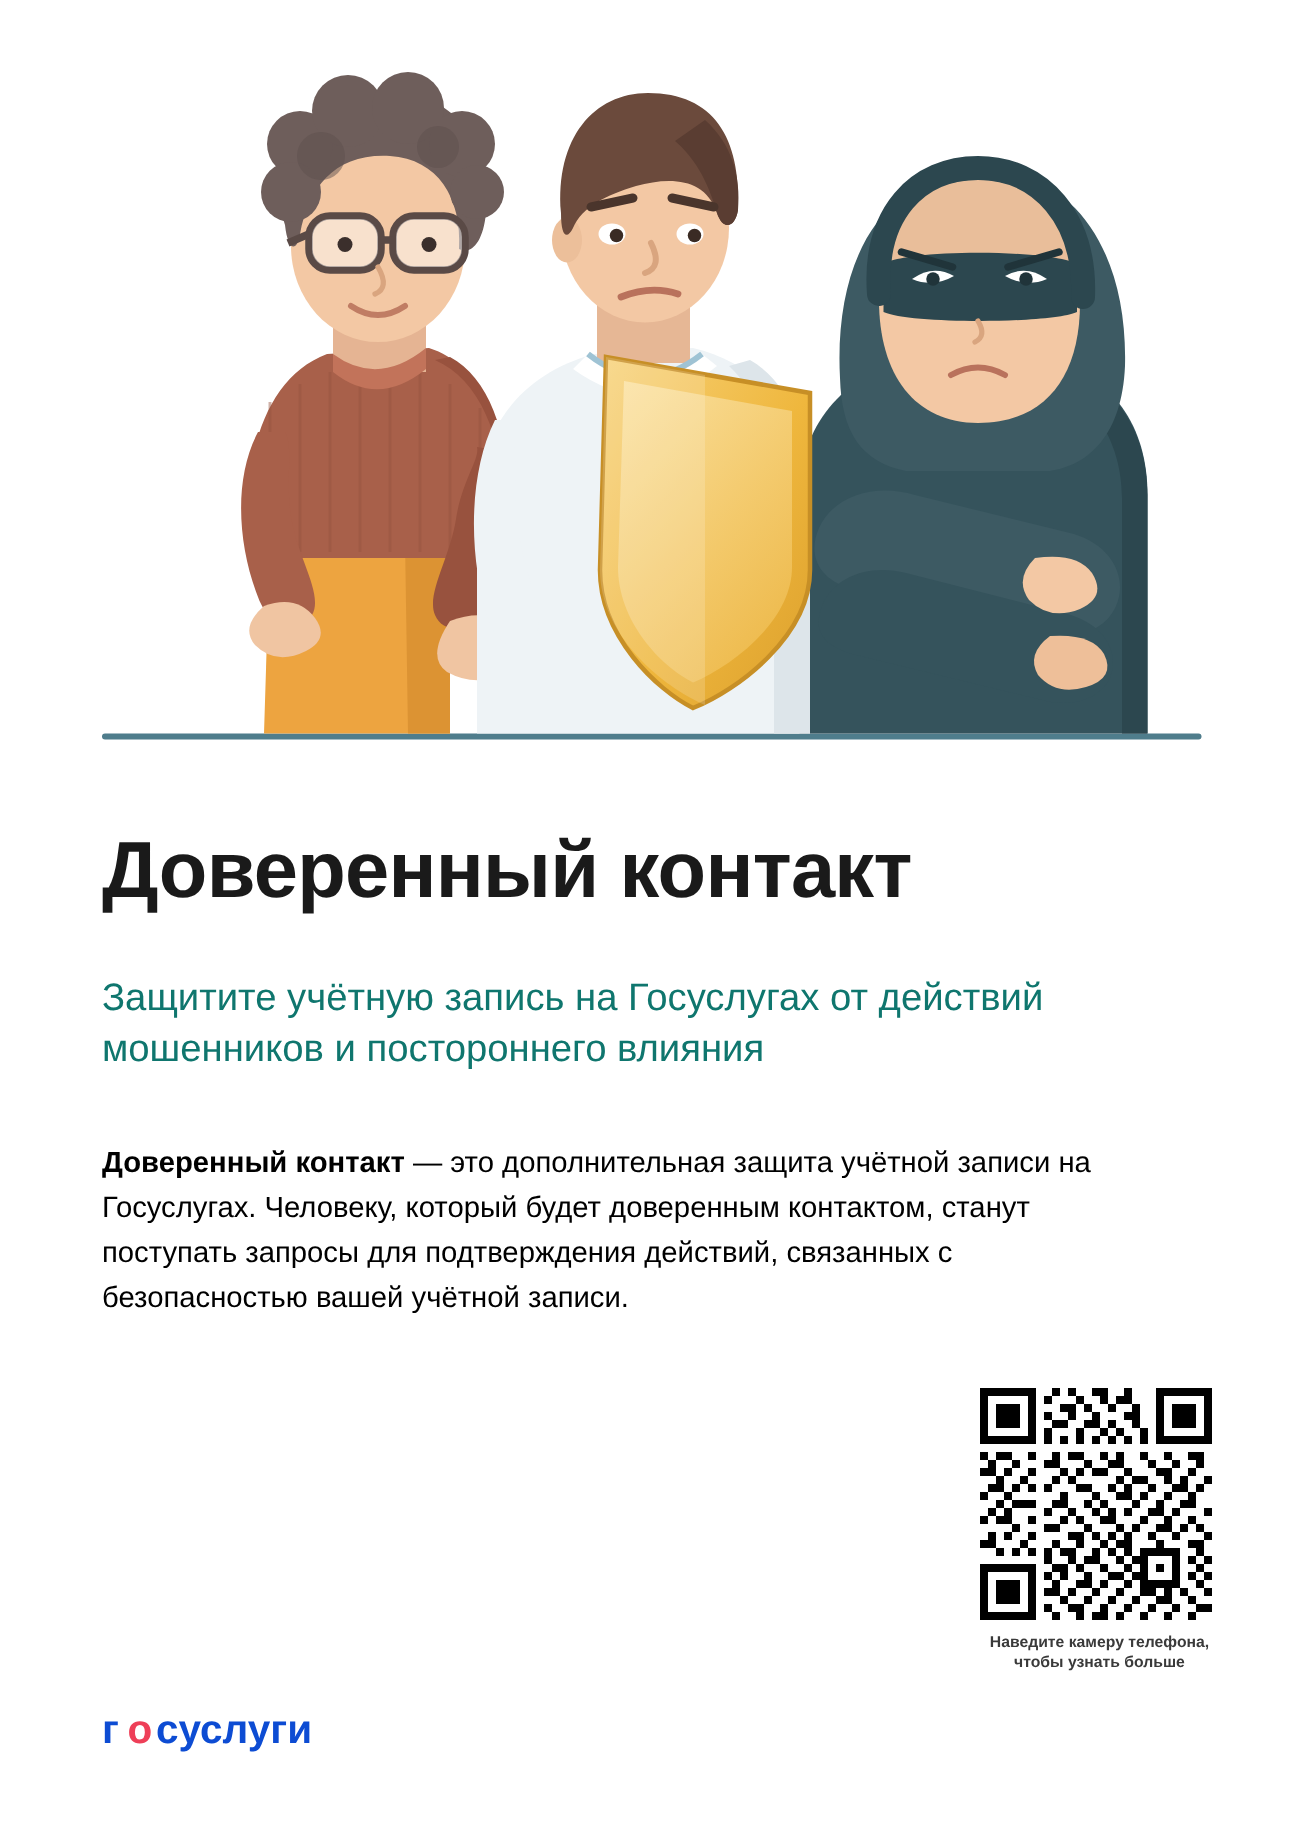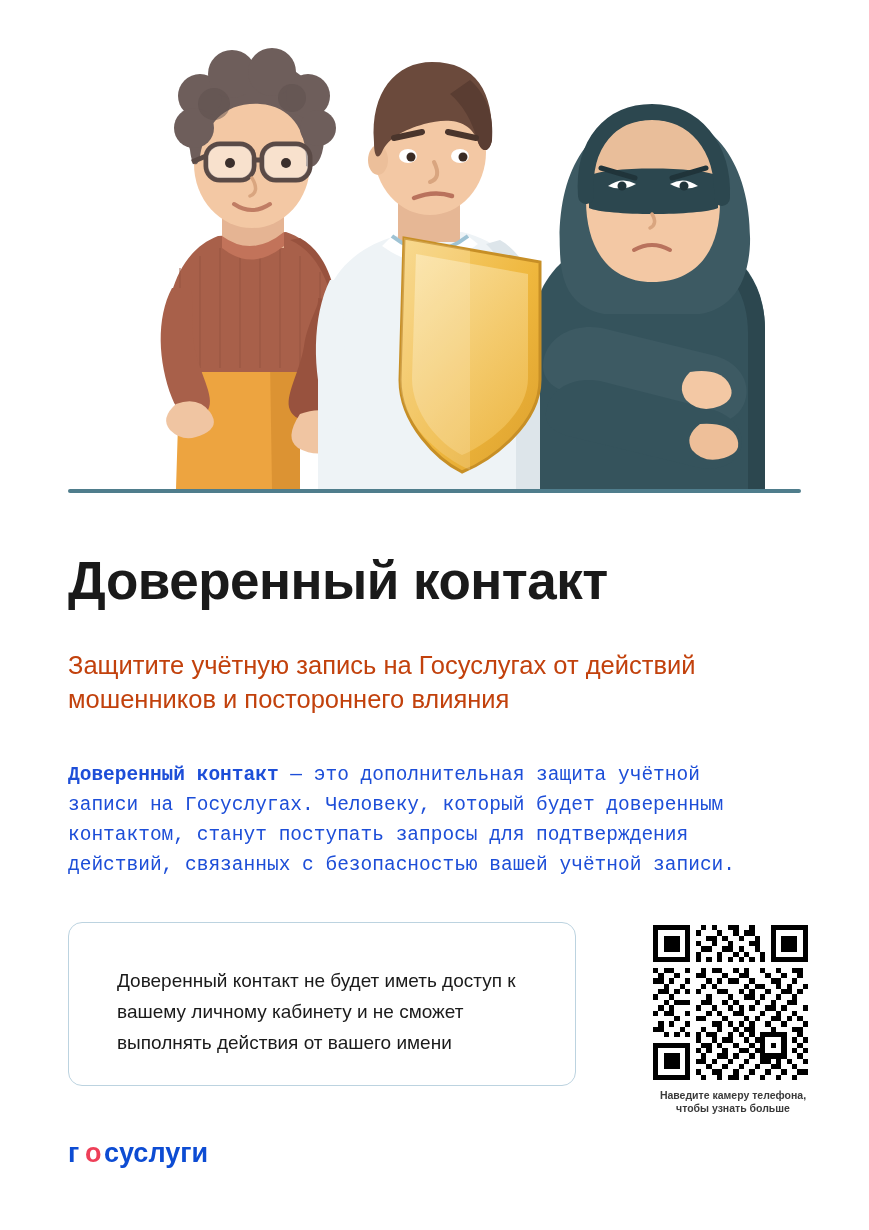--- a/index.html
+++ b/index.html
@@ -52,31 +52,30 @@
     font-weight: bold;
     letter-spacing: -0.5px;
     color: #1a1a1a;
     margin: 0;
   }
 
   .subtitle {
     margin: 38px 0 0 0;
     font-size: 25.5px;
     line-height: 34px;
-    color: #c2410c;
+    color: #0f766e;
     max-width: 740px;
   }
 
   .body-text {
     margin: 44px 0 0 0;
     font-size: 19.5px;
     line-height: 30px;
-    color: #1d4ed8;
+    color: #000000;
     max-width: 700px;
-    font-family: Liberation Mono, monospace;
   }
   .body-text b {
     font-weight: bold;
   }
 
   
   .bottom-row {
     position: absolute;
     left: 68px;
     top: 922px;
@@ -291,23 +290,20 @@
   </div>
 
   <div class="content">
     <h1 class="title">Доверенный контакт</h1>
     <p class="subtitle">Защитите учётную запись на Госуслугах от действий мошенников и постороннего влияния</p>
     <p class="body-text"><b>Доверенный контакт</b><span> — это дополнительная защита учётной записи на Госуслугах. Человеку, который будет доверенным контактом, станут поступать запросы для подтверждения действий, связанных с безопасностью вашей учётной записи.</span></p>
   </div>
 
   <div class="bottom-row">
 
-    <div class="note-box">
-      <div class="note-text">Доверенный контакт не будет иметь доступ к вашему личному кабинету и не сможет выполнять действия от вашего имени</div>
-    </div>
 
     <div class="qr-wrap">
       <svg class="qr-code" viewBox="0 0 29 29" shape-rendering="crispEdges" xmlns="http://www.w3.org/2000/svg">
         <rect width="29" height="29" fill="#ffffff"></rect>
         <g fill="#000000">
 
           <rect x="0" y="0" width="7" height="1"></rect>
             <rect x="0" y="6" width="7" height="1"></rect>
           <rect x="0" y="0" width="1" height="7"></rect>
             <rect x="6" y="0" width="1" height="7"></rect>

